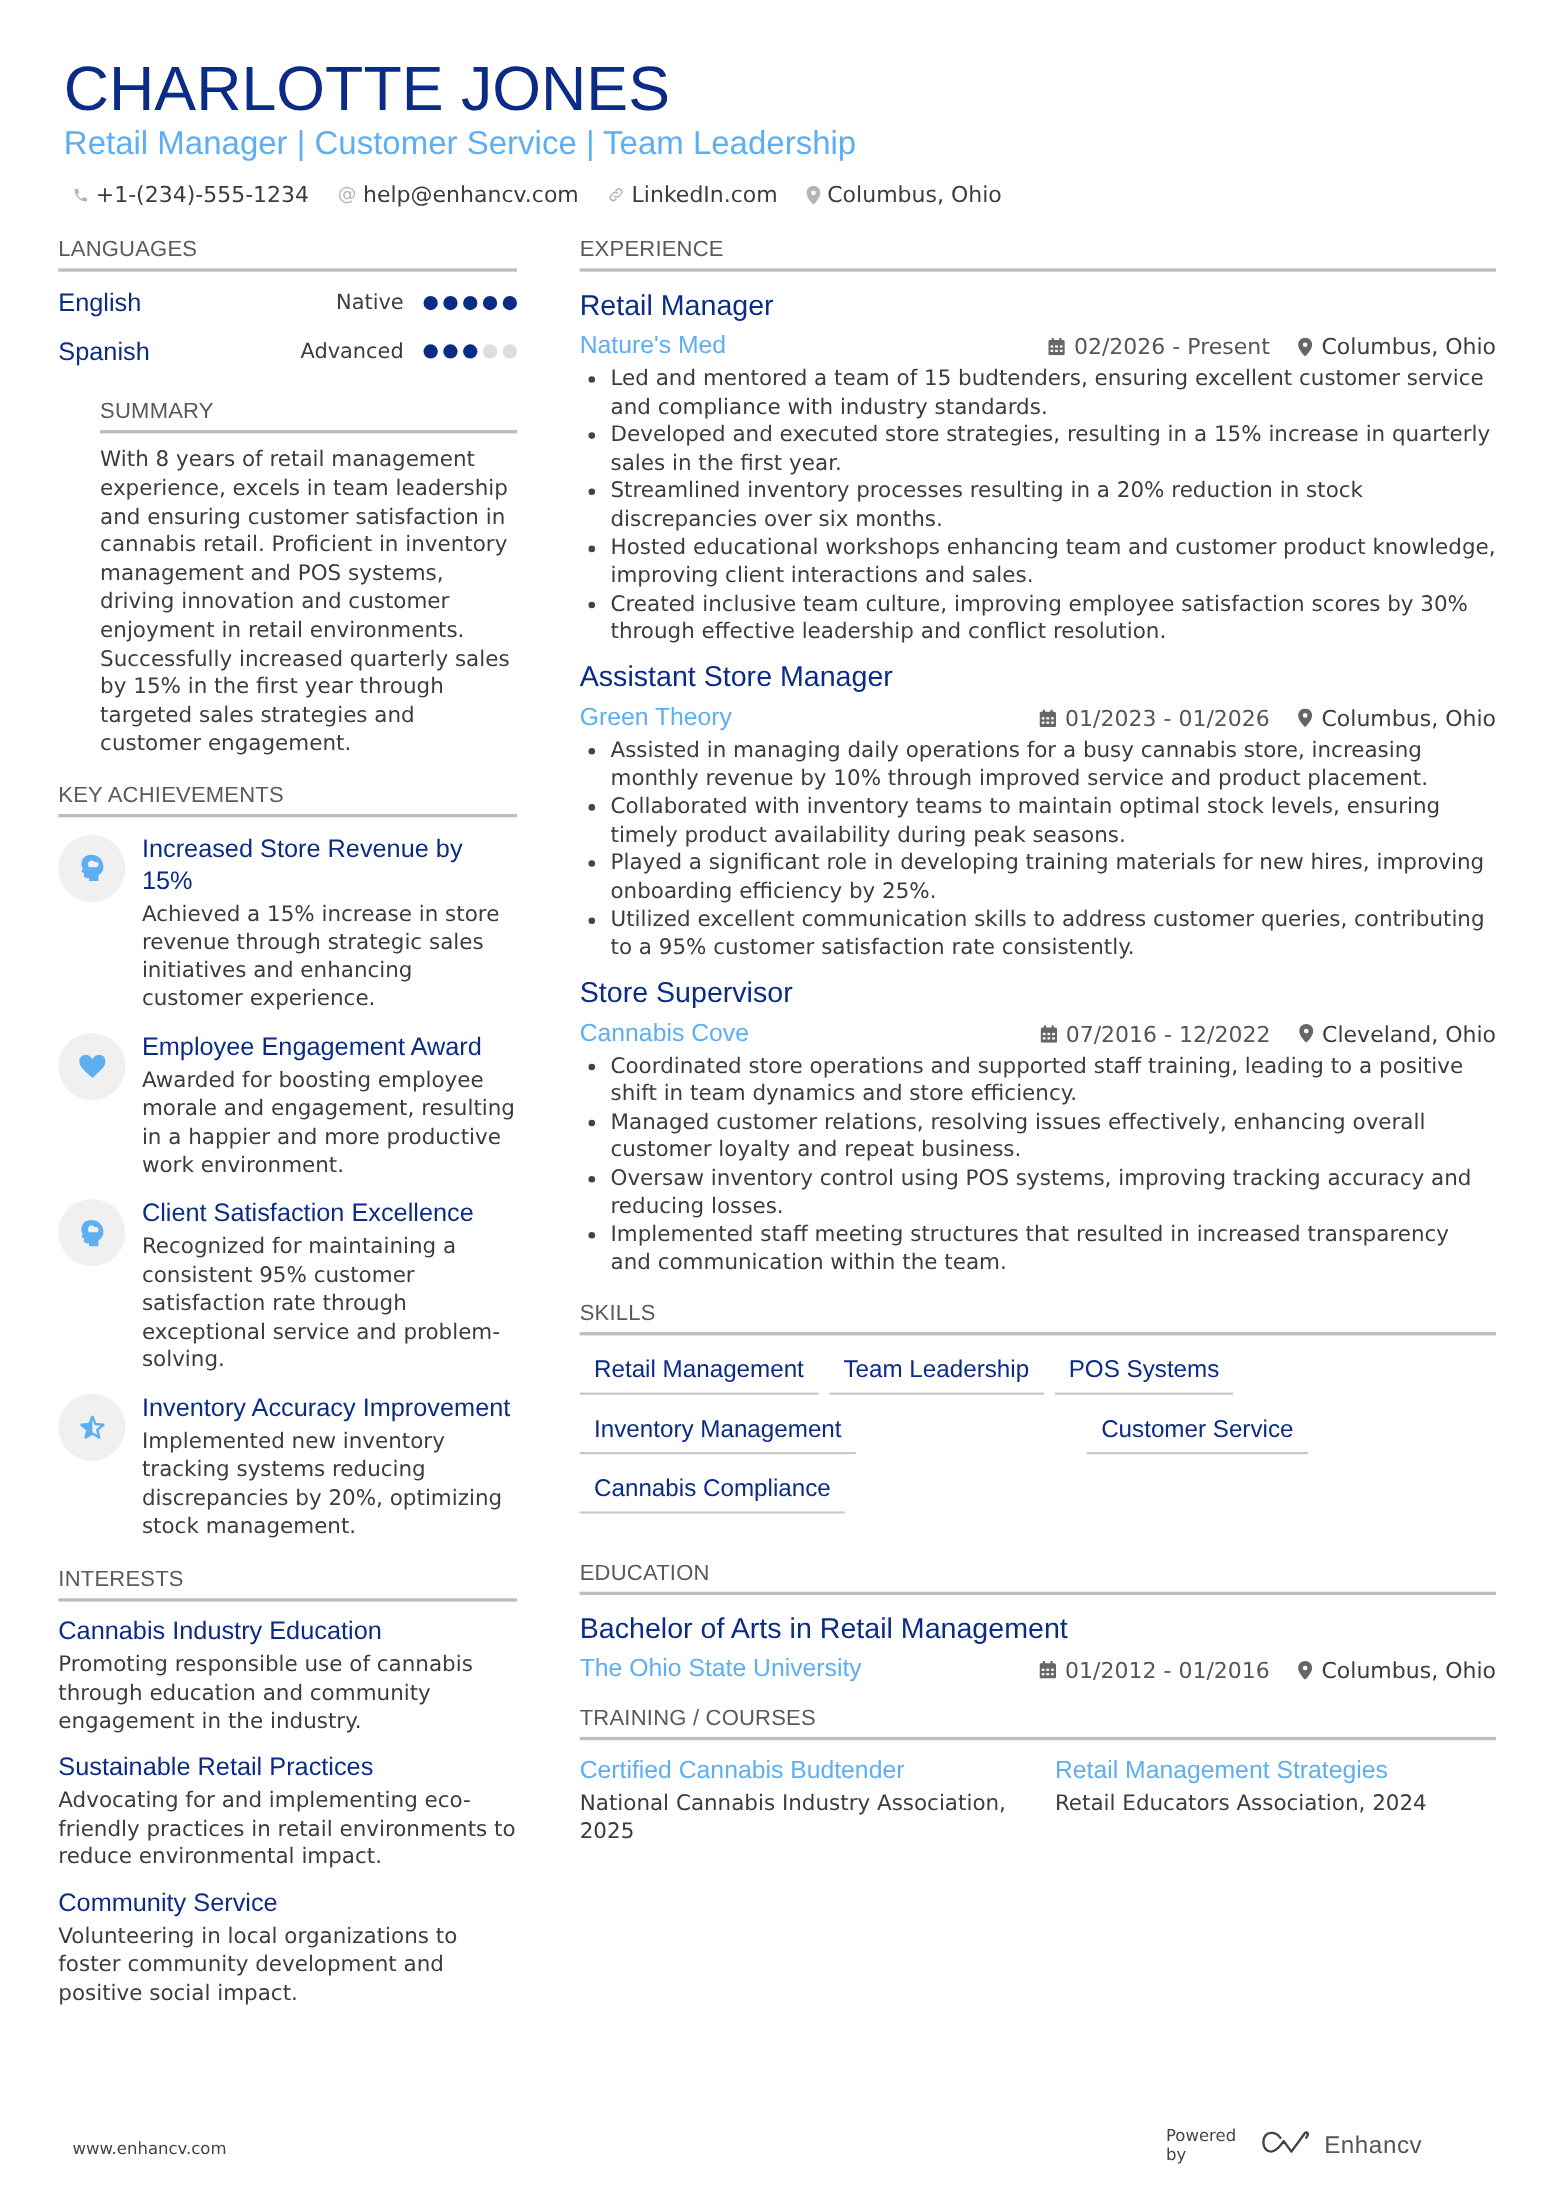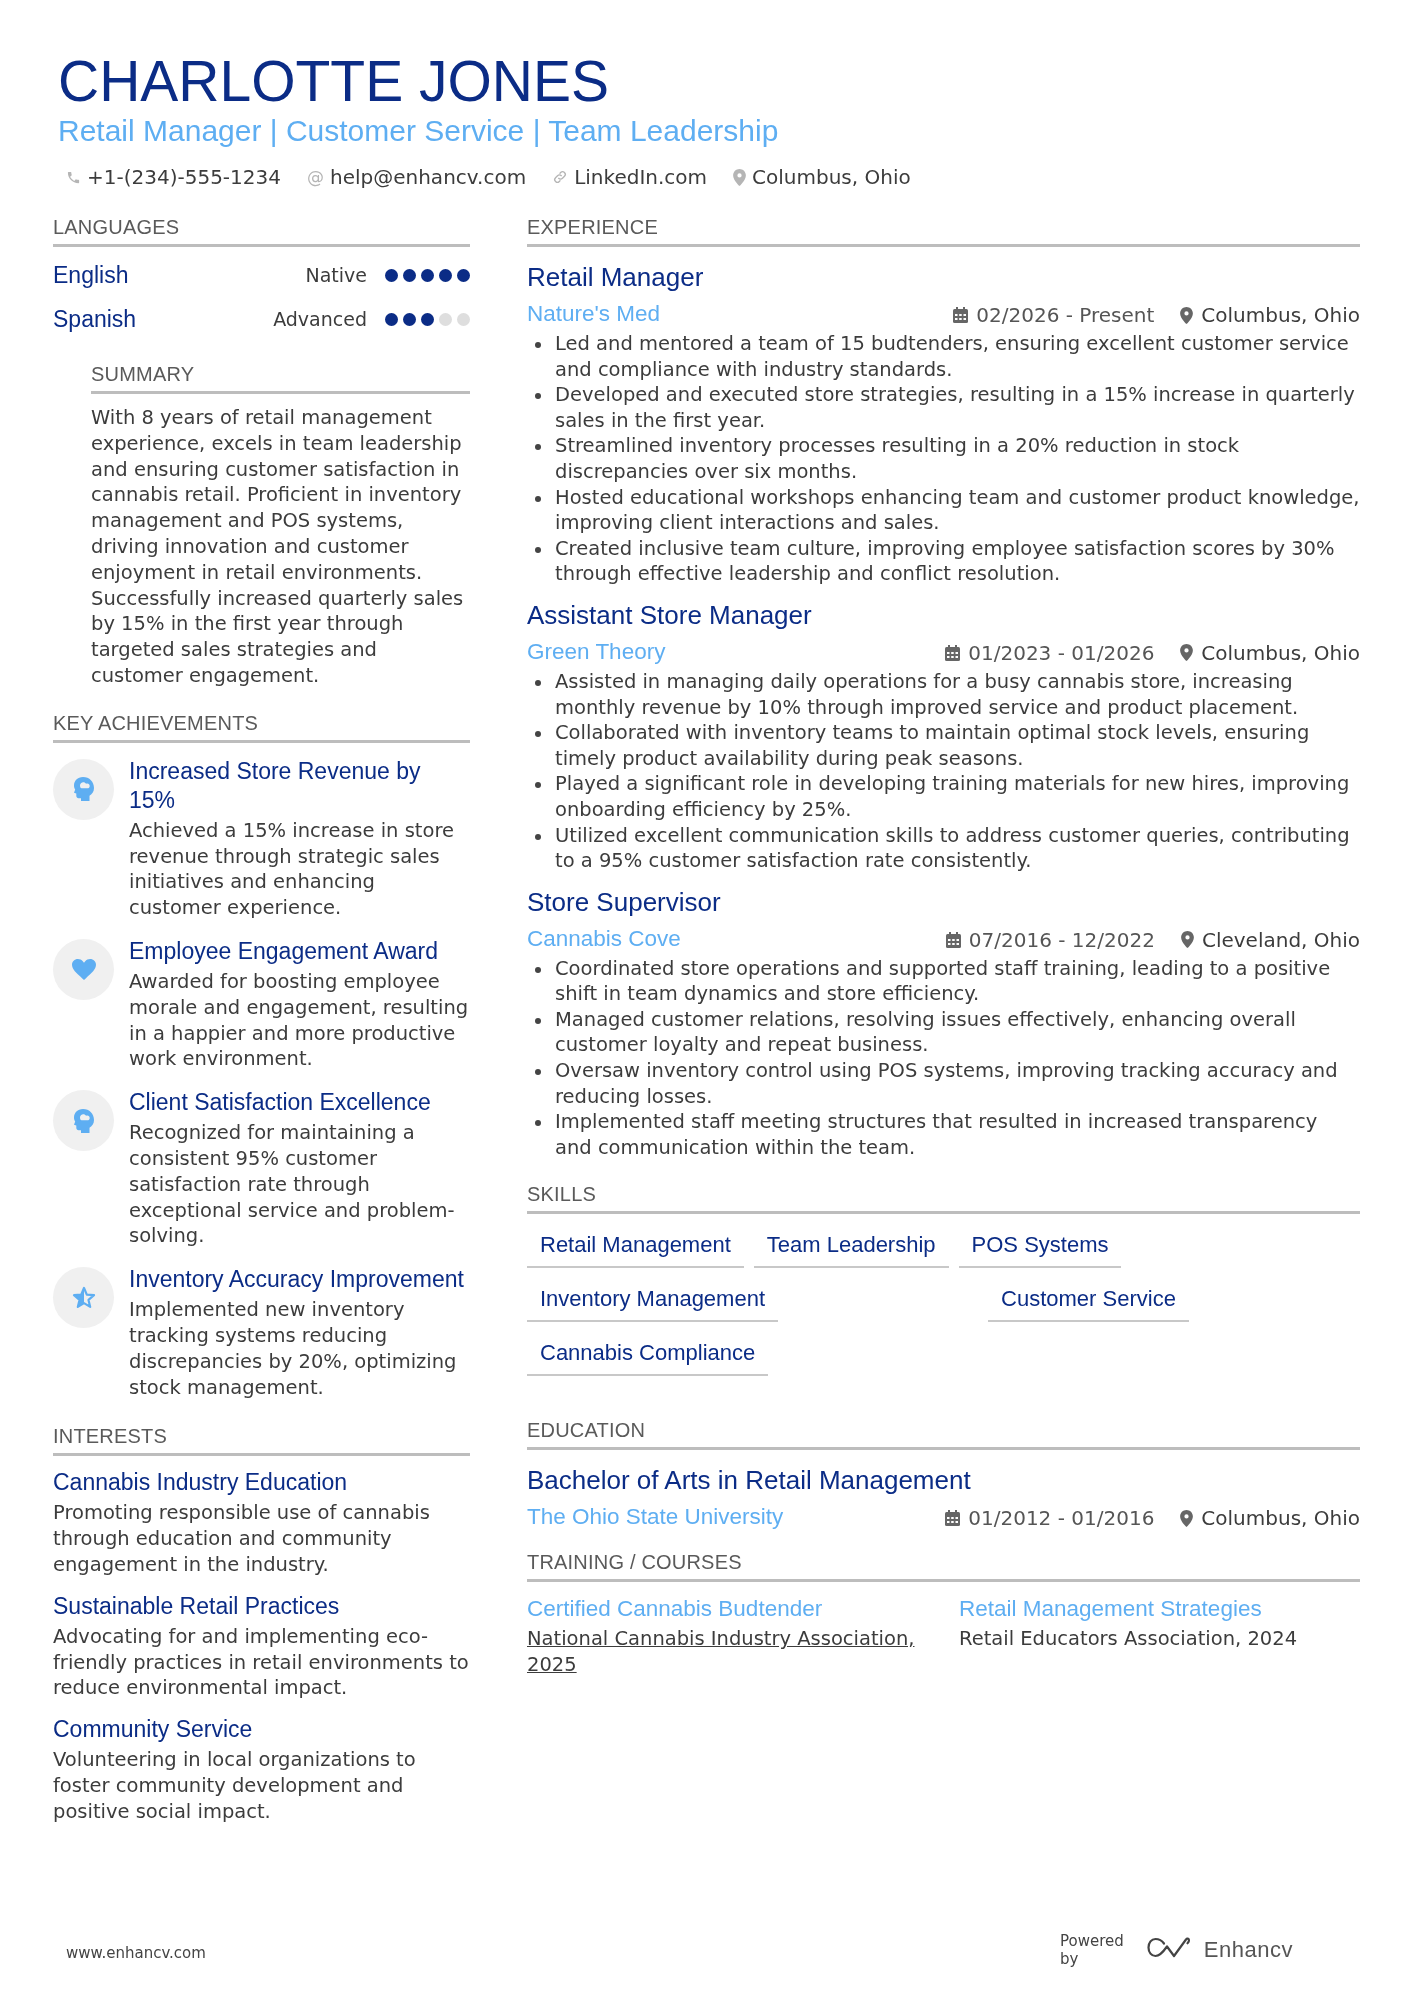--- a/index.html
+++ b/index.html
@@ -383,21 +383,21 @@
           </span>
         </div>
       </div>
     </section>
 
     <section style="margin-top:20px;">
       <div class="sec-h">TRAINING / COURSES</div>
       <div class="train">
         <div class="train-item">
           <div class="train-title">Certified Cannabis Budtender</div>
-          <div class="train-org" style="width:400px;text-decoration:underline;">National Cannabis Industry Association, 2025</div>
+          <div class="train-org" style="width:400px;">National Cannabis Industry Association, 2025</div>
         </div>
         <div class="train-item">
           <div class="train-title">Retail Management Strategies</div>
           <div class="train-org">Retail Educators Association, 2024</div>
         </div>
       </div>
     </section>
   </div>
 
   <div class="footer-left">www.enhancv.com</div>

